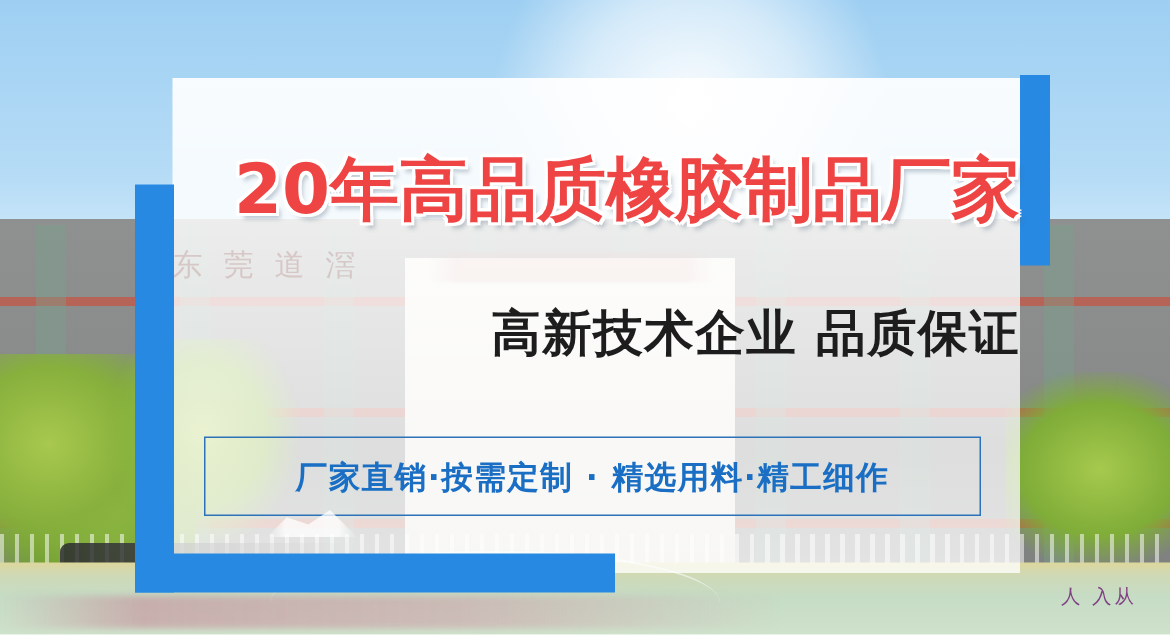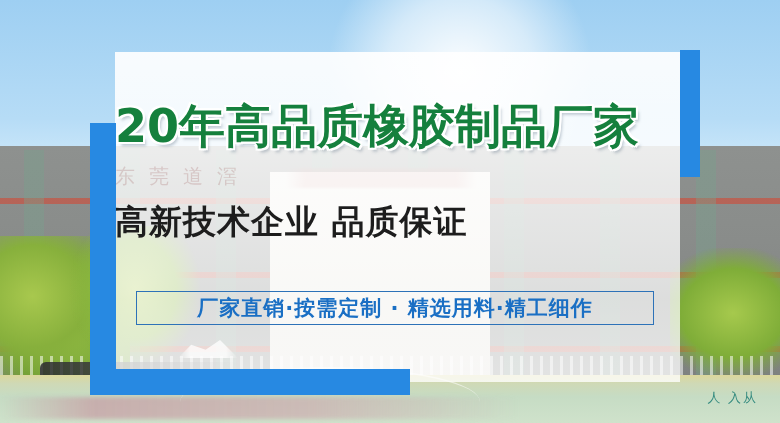--- a/index.html
+++ b/index.html
@@ -137,21 +137,21 @@
     background: linear-gradient(90deg, rgba(198,150,160,.0) 0%, rgba(198,150,160,.65) 18%, rgba(205,160,170,.55) 60%, rgba(205,170,175,0) 100%);
     filter: blur(2px);
   }
   .court-line {
     position: absolute; left: 180px; bottom: 14px; width: 300px; height: 40px;
     border-top: 2px solid rgba(255,255,255,.55);
     border-radius: 60% 60% 0 0 / 100% 100% 0 0;
   }
   .court-mark {
     position: absolute; right: 22px; bottom: 16px;
-    font-size: 13px; letter-spacing: 2px; color: #0f766e; opacity: .8;
+    font-size: 13px; letter-spacing: 2px; color: #701a75; opacity: .8;
     font-family: Liberation Sans, sans-serif;
   }
 
   
   .bar-left {
     position: absolute;
     left: 90px; top: 123px; width: 26px; height: 272px;
     background: #2789e2;
   }
   .bar-bottom {
@@ -173,48 +173,48 @@
       rgba(255,255,255,0.92) 0%,
       rgba(255,255,255,0.80) 40%,
       rgba(255,255,255,0.72) 75%,
       rgba(255,255,255,0.78) 100%);
   }
 
   
   .headline {
     position: absolute;
     left: 115px; top: 96px; width: 565px;
-    text-align: left;
+    text-align: right;
     font-size: 46px;
     font-weight: 700;
     letter-spacing: 0px;
-    color: #15803d;
+    color: #ef4444;
     white-space: nowrap;
     font-family: "DejaVu Sans", "Liberation Sans", sans-serif;
     text-shadow:
       -2px -2px 0 #ffffff,  2px -2px 0 #ffffff,
       -2px  2px 0 #ffffff,  2px  2px 0 #ffffff,
       -2px  0   0 #ffffff,  2px  0   0 #ffffff,
        0   -2px 0 #ffffff,  0    2px 0 #ffffff,
        3px  4px 3px rgba(90,110,130,0.35);
   }
   .subhead {
     position: absolute;
     left: 115px; top: 200px; width: 565px;
-    text-align: left;
+    text-align: right;
     font-size: 33px;
     font-weight: 700;
     color: #1d1d1d;
     white-space: nowrap;
     letter-spacing: 1px;
     font-family: "DejaVu Sans", "Liberation Sans", sans-serif;
   }
   .tagbox {
     position: absolute;
-    left: 136px; top: 291px; width: 518px; height: 34px;
+    left: 136px; top: 291px; width: 518px; height: 53px;
     border: 1px solid #2d72b8;
     box-sizing: border-box;
     display: flex;
     align-items: center;
     justify-content: center;
   }
   .tagline {
     font-size: 21px;
     font-weight: 700;
     color: #1a6fc4;

